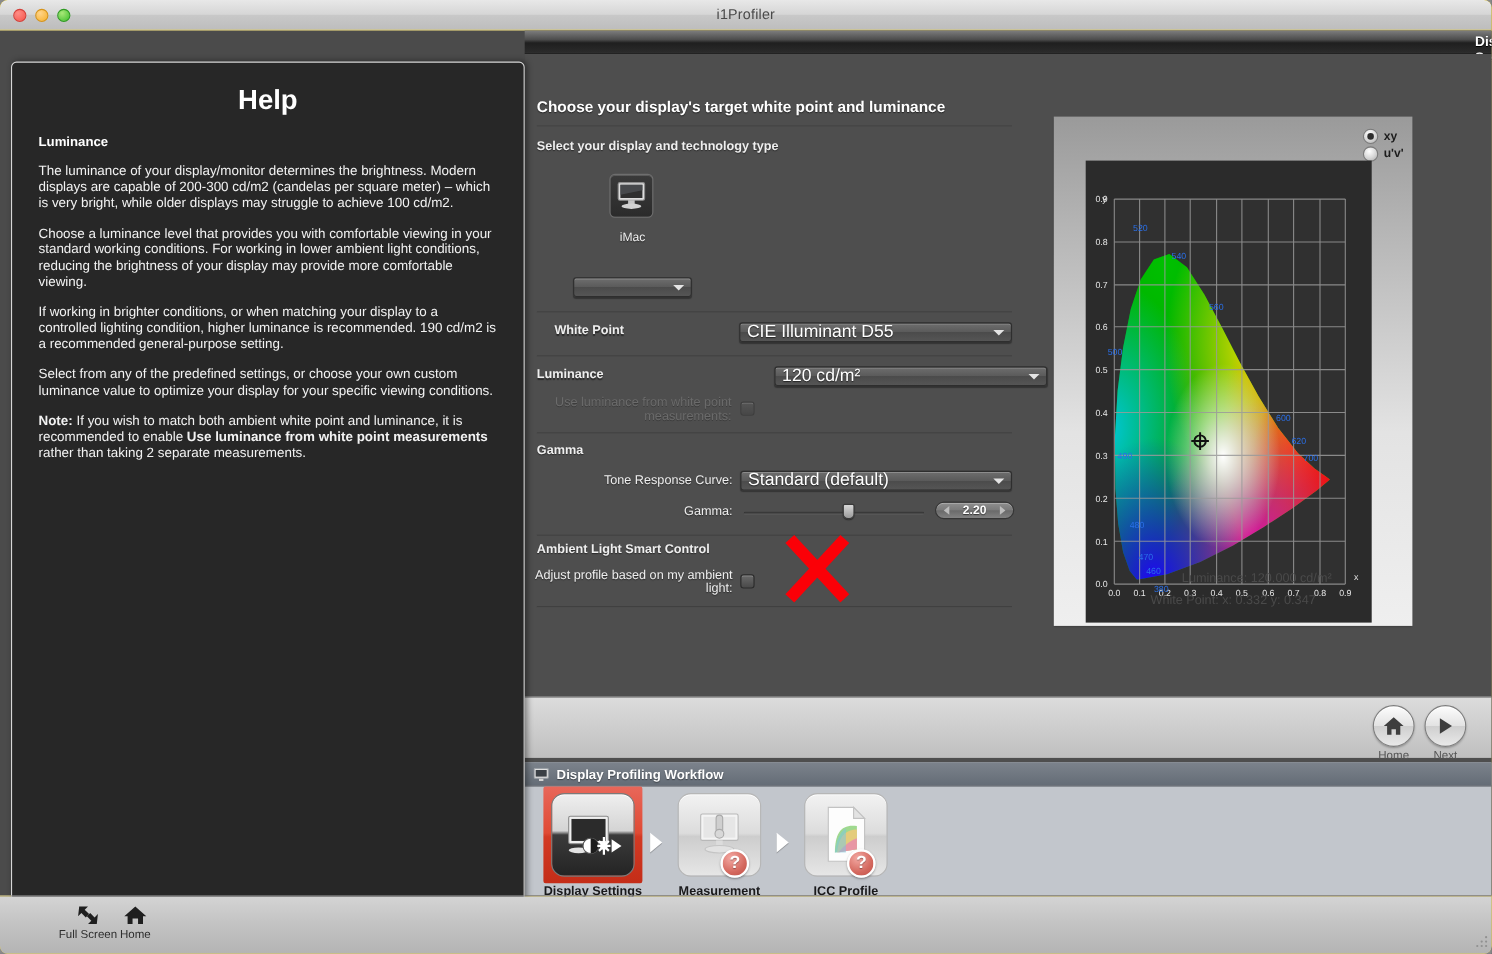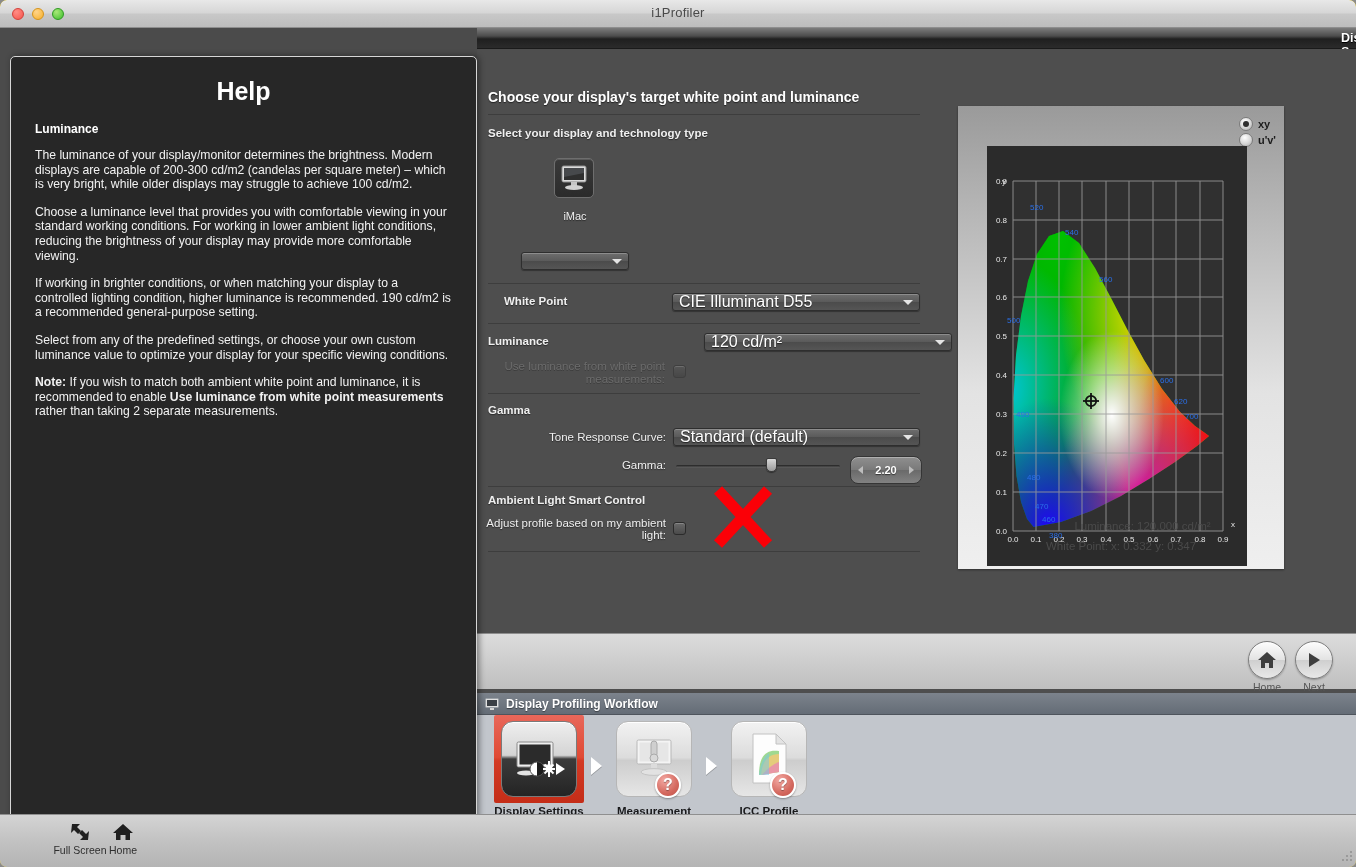--- a/index.html
+++ b/index.html
@@ -132,21 +132,21 @@
   }
   .slider-thumb {
     position: absolute; width: 11px; height: 14px;
     background: linear-gradient(to bottom, #d8d8d8, #9a9a9a);
     border: 1px solid #3a3a3a;
     border-radius: 2px 2px 5px 5px;
     box-shadow: 0 1px 1px rgba(0,0,0,.4);
   }
   
   .stepper {
-    position: absolute; width: 72px; height: 28px; border-radius: 8px;
+    position: absolute; width: 72px; height: 16px; border-radius: 8px;
     background: linear-gradient(to bottom, #8f8f8f 0%, #7a7a7a 48%, #6a6a6a 52%, #828282 100%);
     border: 1px solid #353535;
     box-shadow: inset 0 1px 0 rgba(255,255,255,.3);
     display: flex; align-items: center; justify-content: center;
     font-size: 11px; font-weight: bold; color: #ffffff;
     text-shadow: 0 1px 1px #333;
   }
   .stepper .tri { position: absolute; width: 0; height: 0; }
   .stepper .tri.l {
     left: 7px; border-top: 4px solid transparent; border-bottom: 4px solid transparent;

